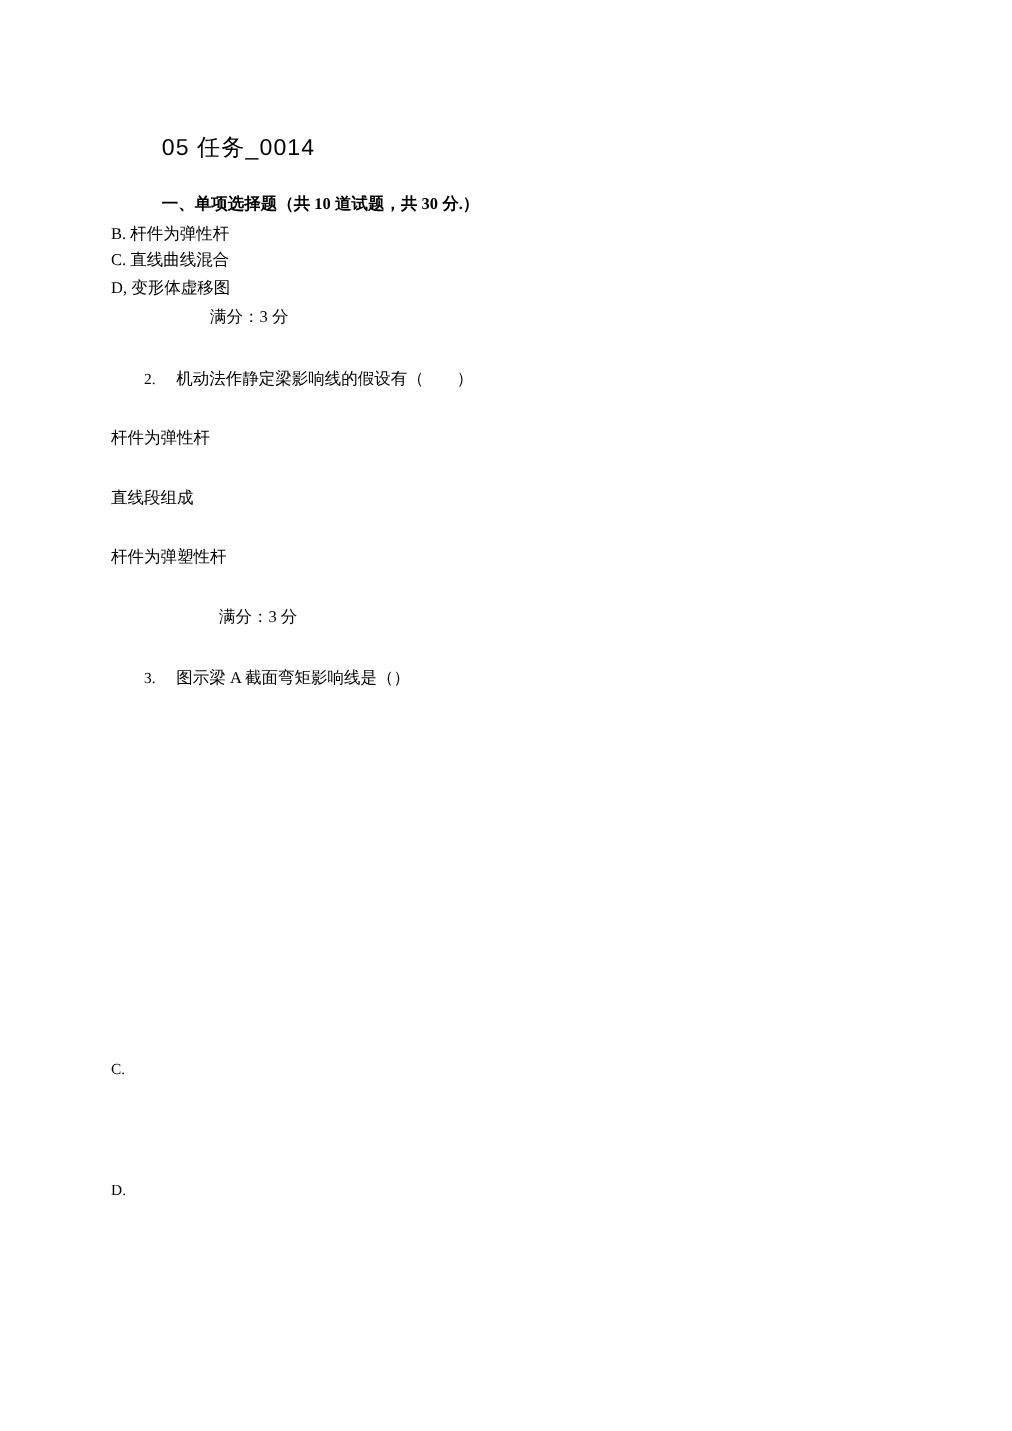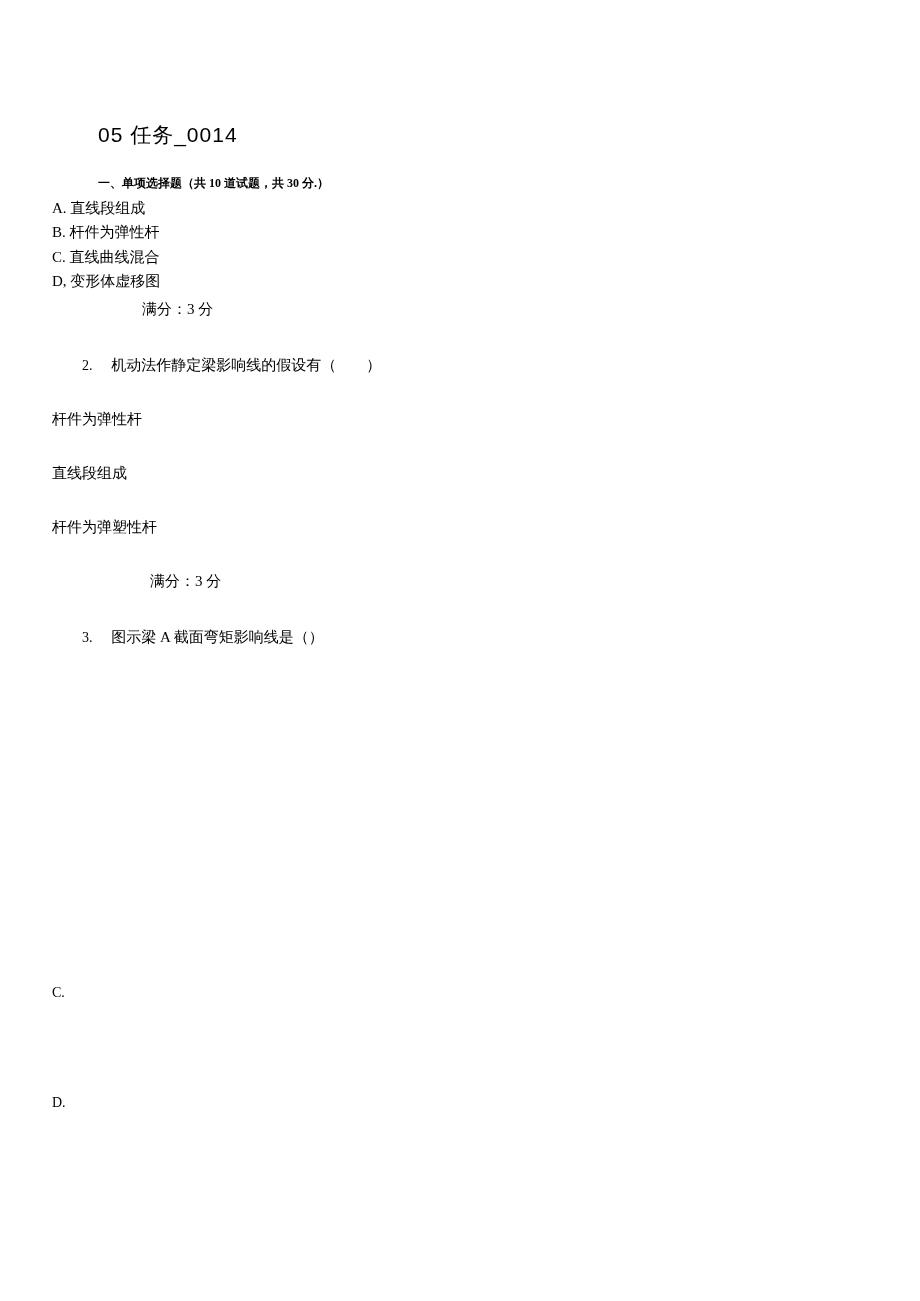--- a/index.html
+++ b/index.html
@@ -11,35 +11,35 @@
       background: #ffffff;
       font-family: "SimSun", "宋体", serif;
       font-size: 15px;
       color: #000;
       width: 920px;
       height: 1301px;
       position: relative;
     }
     .content {
       padding-top: 118px;
-      padding-left: 52px;
+      padding-left: 101px;
       padding-right: 82px;
       line-height: 1.6;
     }
     .title {
       font-family: "Microsoft YaHei", sans-serif;
       font-size: 21px;
       font-weight: normal;
       margin-left: 46px;
       margin-bottom: 22px;
       letter-spacing: 1px;
     }
     .section-header {
       font-family: "SimSun", serif;
-      font-size: 12px;
+      font-size: 15px;
       font-weight: bold;
       margin-left: 46px;
       margin-bottom: 4px;
     }
     .question-stem {
       margin-left: 30px;
       margin-bottom: 4px;
       font-size: 15px;
     }
     .question-num {
@@ -76,21 +76,20 @@
   </style>
 </head>
 <body>
 
 <div class="content">
 
   <div class="title">05 任务_0014</div>
 
   <div class="section-header">一、单项选择题（共 10 道试题，共 30 分.）</div>
 
-  <div class="option">A. 直线段组成</div>
   <div class="option">B. 杆件为弹性杆</div>
   <div class="option">C. 直线曲线混合</div>
   <div class="option">D, 变形体虚移图</div>
   <div class="score-line">满分：3 分</div>
 
   <div class="question-stem">
     <span class="question-num">2.</span>
     &nbsp;&nbsp;&nbsp;
     <span>机动法作静定梁影响线的假设有（  ）</span>
   </div>

